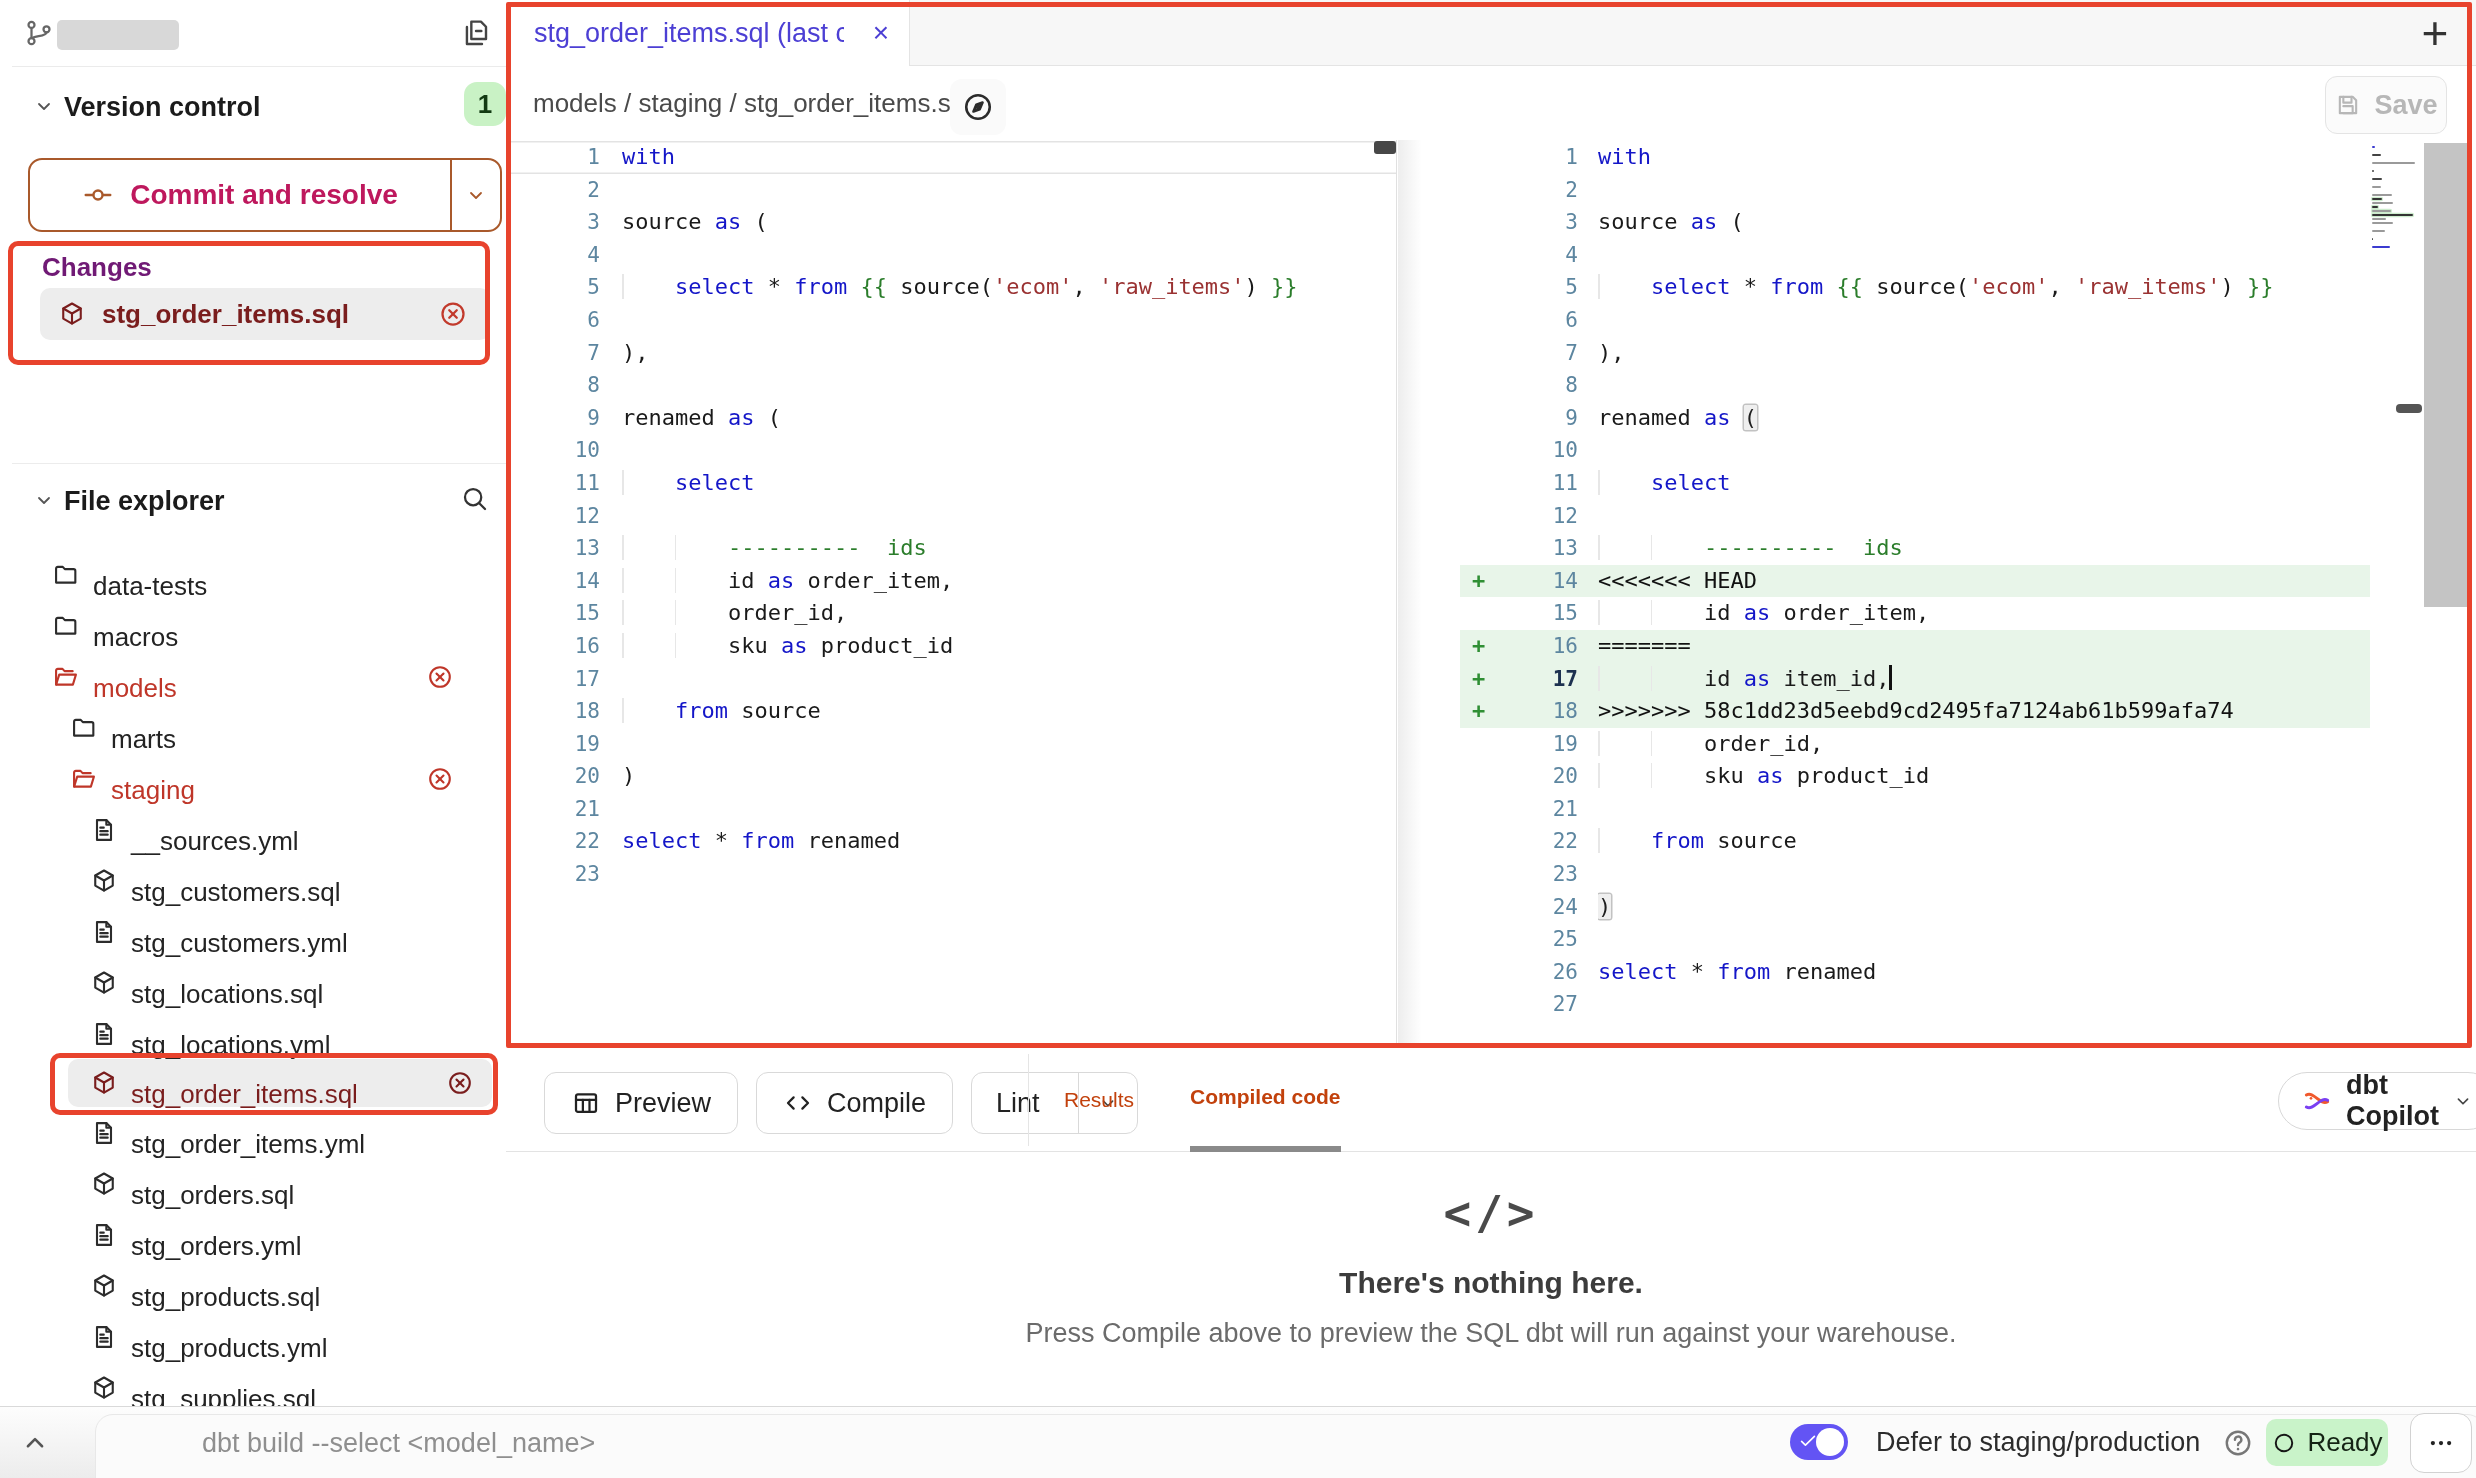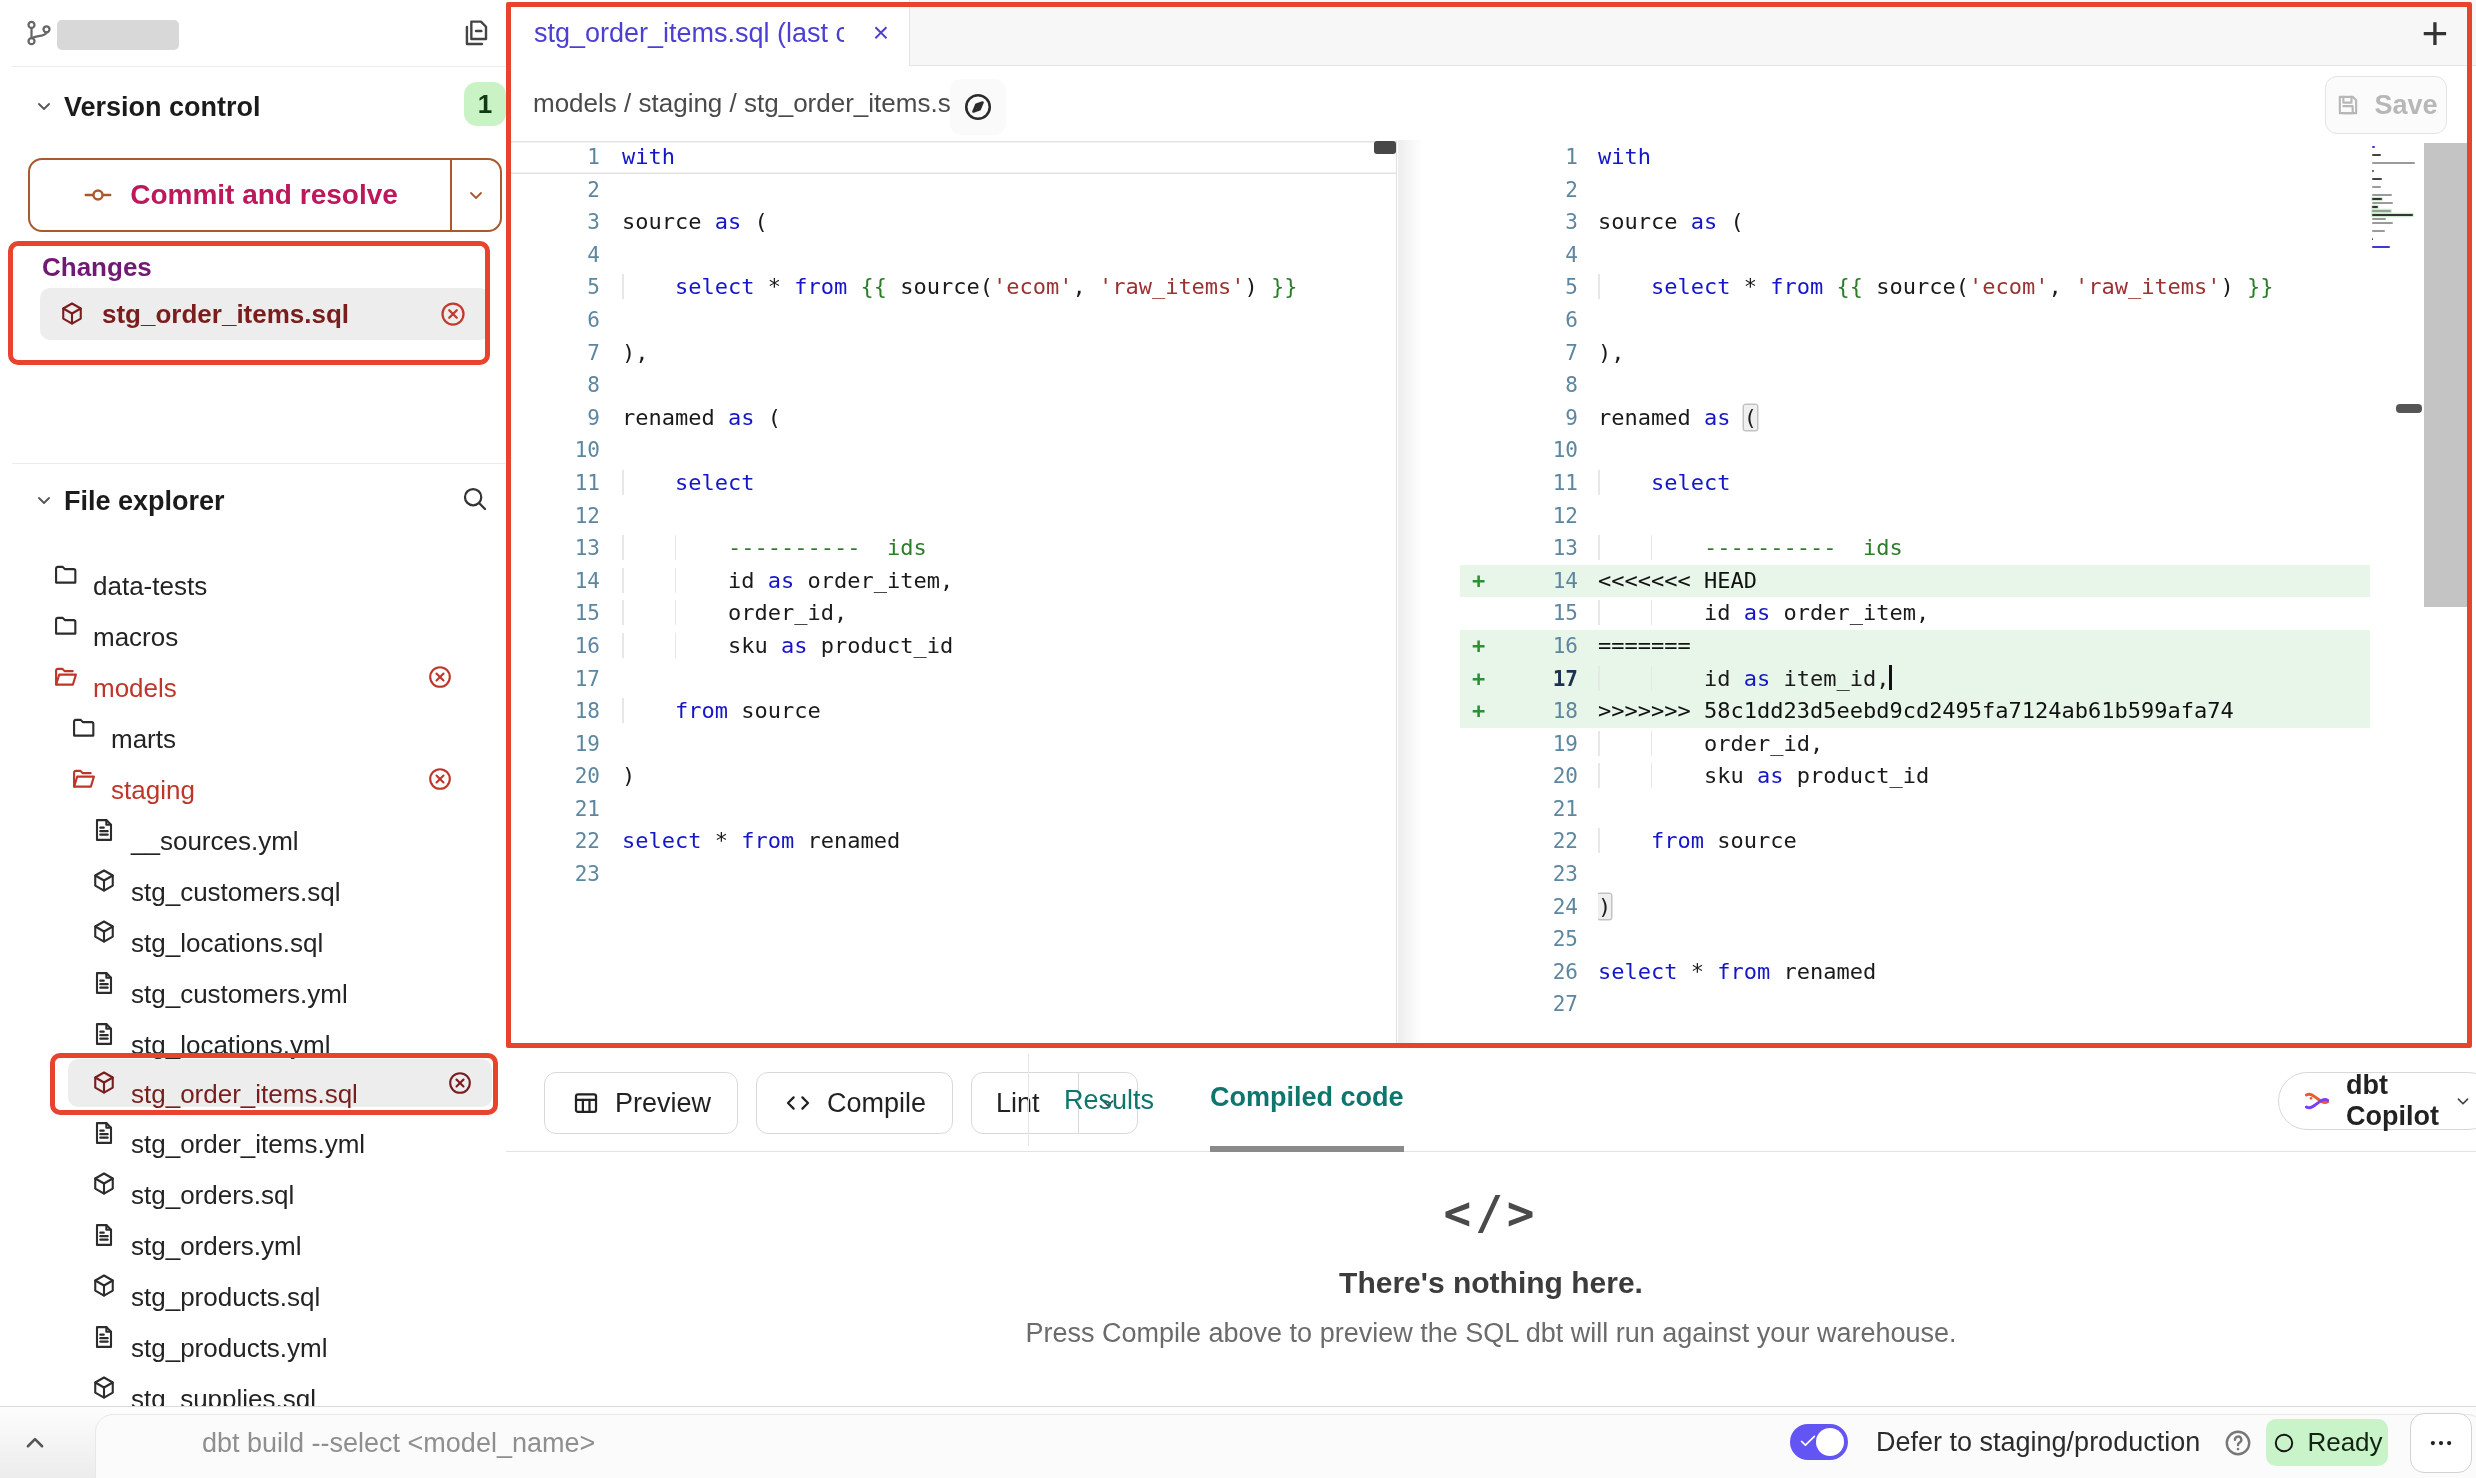--- a/index.html
+++ b/index.html
@@ -113,21 +113,21 @@
   #btn-row{left:38px;top:24px;display:flex;gap:18px;}
   .tbtn{height:62px;border:1.5px solid #d9d9d9;border-radius:12px;background:#fff;display:flex;align-items:center;
         padding:0 26px;gap:14px;font-size:27px;color:#222;cursor:pointer;box-sizing:border-box;}
   .tbtn .ic{width:30px;height:30px;color:#222;}
   #lint-btn{padding:0;}
   #lint-btn .seg1{padding:0 24px;display:flex;align-items:center;height:100%;}
   #lint-btn .seg2{width:58px;height:100%;border-left:1.5px solid #d9d9d9;display:flex;align-items:center;justify-content:center;color:#444;}
   #lint-btn .seg2 svg{width:22px;height:22px;}
   #tool-div{left:522px;top:6px;width:0;height:92px;border-left:1.5px solid #e5e5e5;}
   #rtabs{left:558px;top:0;height:104px;display:flex;gap:56px;}
-  .rtab{height:100%;display:flex;align-items:center;font-size:27px;color:#0f766e;cursor:pointer;box-sizing:border-box;}
+  .rtab{height:100%;display:flex;align-items:center;font-size:21px;color:#c2410c;cursor:pointer;box-sizing:border-box;}
   .rtab.active{border-bottom:6px solid #8a8a8a;font-weight:600;}
   #copilot-btn{left:1772px;top:24px;height:58px;border:1.5px solid #d8d8d8;border-radius:29px;background:#fff;
                display:flex;align-items:center;padding:0 22px;gap:13px;cursor:pointer;box-sizing:border-box;}
   #copilot-btn .lab{font-size:27px;font-weight:600;color:#222;}
   #copilot-btn .cp{width:32px;height:32px;}
   #copilot-btn .chv{width:22px;height:22px;color:#444;}
 
   
   #empty{left:506px;top:1152px;width:1970px;height:254px;background:#fff;text-align:center;}
   #empty-icon{margin-top:34px;font-family:"DejaVu Sans Mono",monospace;font-size:46px;font-weight:700;color:#4a4a4a;letter-spacing:4px;}
@@ -321,38 +321,38 @@
               <path d="M12 3l7.5 4.3v8.6L12 20.2 4.5 15.9V7.3z"></path>
               <path d="M4.5 7.3 12 11.6l7.5-4.3"></path>
               <path d="M12 11.6v8.6"></path>
             </svg>
           </span>
           <span class="lab">stg_customers.sql</span>
         </div>
         <div class="trow lvl3">
           <span class="ic">
             <svg viewBox="0 0 24 24" fill="none" stroke="currentColor" stroke-width="1.8" stroke-linecap="round" stroke-linejoin="round">
-              <path d="M12 3l7.5 4.3v8.6L12 20.2 4.5 15.9V7.3z"></path>
-              <path d="M4.5 7.3 12 11.6l7.5-4.3"></path>
-              <path d="M12 11.6v8.6"></path>
-            </svg>
-          </span>
-          <span class="lab">stg_locations.sql</span>
-        </div>
-        <div class="trow lvl3">
-          <span class="ic">
-            <svg viewBox="0 0 24 24" fill="none" stroke="currentColor" stroke-width="1.8" stroke-linecap="round" stroke-linejoin="round">
               <path d="M6 3.5h8l4 4v13H6z"></path>
               <path d="M14 3.5v4h4"></path>
               <path d="M8.8 10h3"></path>
               <path d="M8.8 13h6.4"></path>
               <path d="M8.8 16h6.4"></path>
             </svg>
           </span>
           <span class="lab">stg_customers.yml</span>
+        </div>
+        <div class="trow lvl3">
+          <span class="ic">
+            <svg viewBox="0 0 24 24" fill="none" stroke="currentColor" stroke-width="1.8" stroke-linecap="round" stroke-linejoin="round">
+              <path d="M12 3l7.5 4.3v8.6L12 20.2 4.5 15.9V7.3z"></path>
+              <path d="M4.5 7.3 12 11.6l7.5-4.3"></path>
+              <path d="M12 11.6v8.6"></path>
+            </svg>
+          </span>
+          <span class="lab">stg_locations.sql</span>
         </div>
         <div class="trow lvl3">
           <span class="ic">
             <svg viewBox="0 0 24 24" fill="none" stroke="currentColor" stroke-width="1.8" stroke-linecap="round" stroke-linejoin="round">
               <path d="M6 3.5h8l4 4v13H6z"></path>
               <path d="M14 3.5v4h4"></path>
               <path d="M8.8 10h3"></path>
               <path d="M8.8 13h6.4"></path>
               <path d="M8.8 16h6.4"></path>
             </svg>

